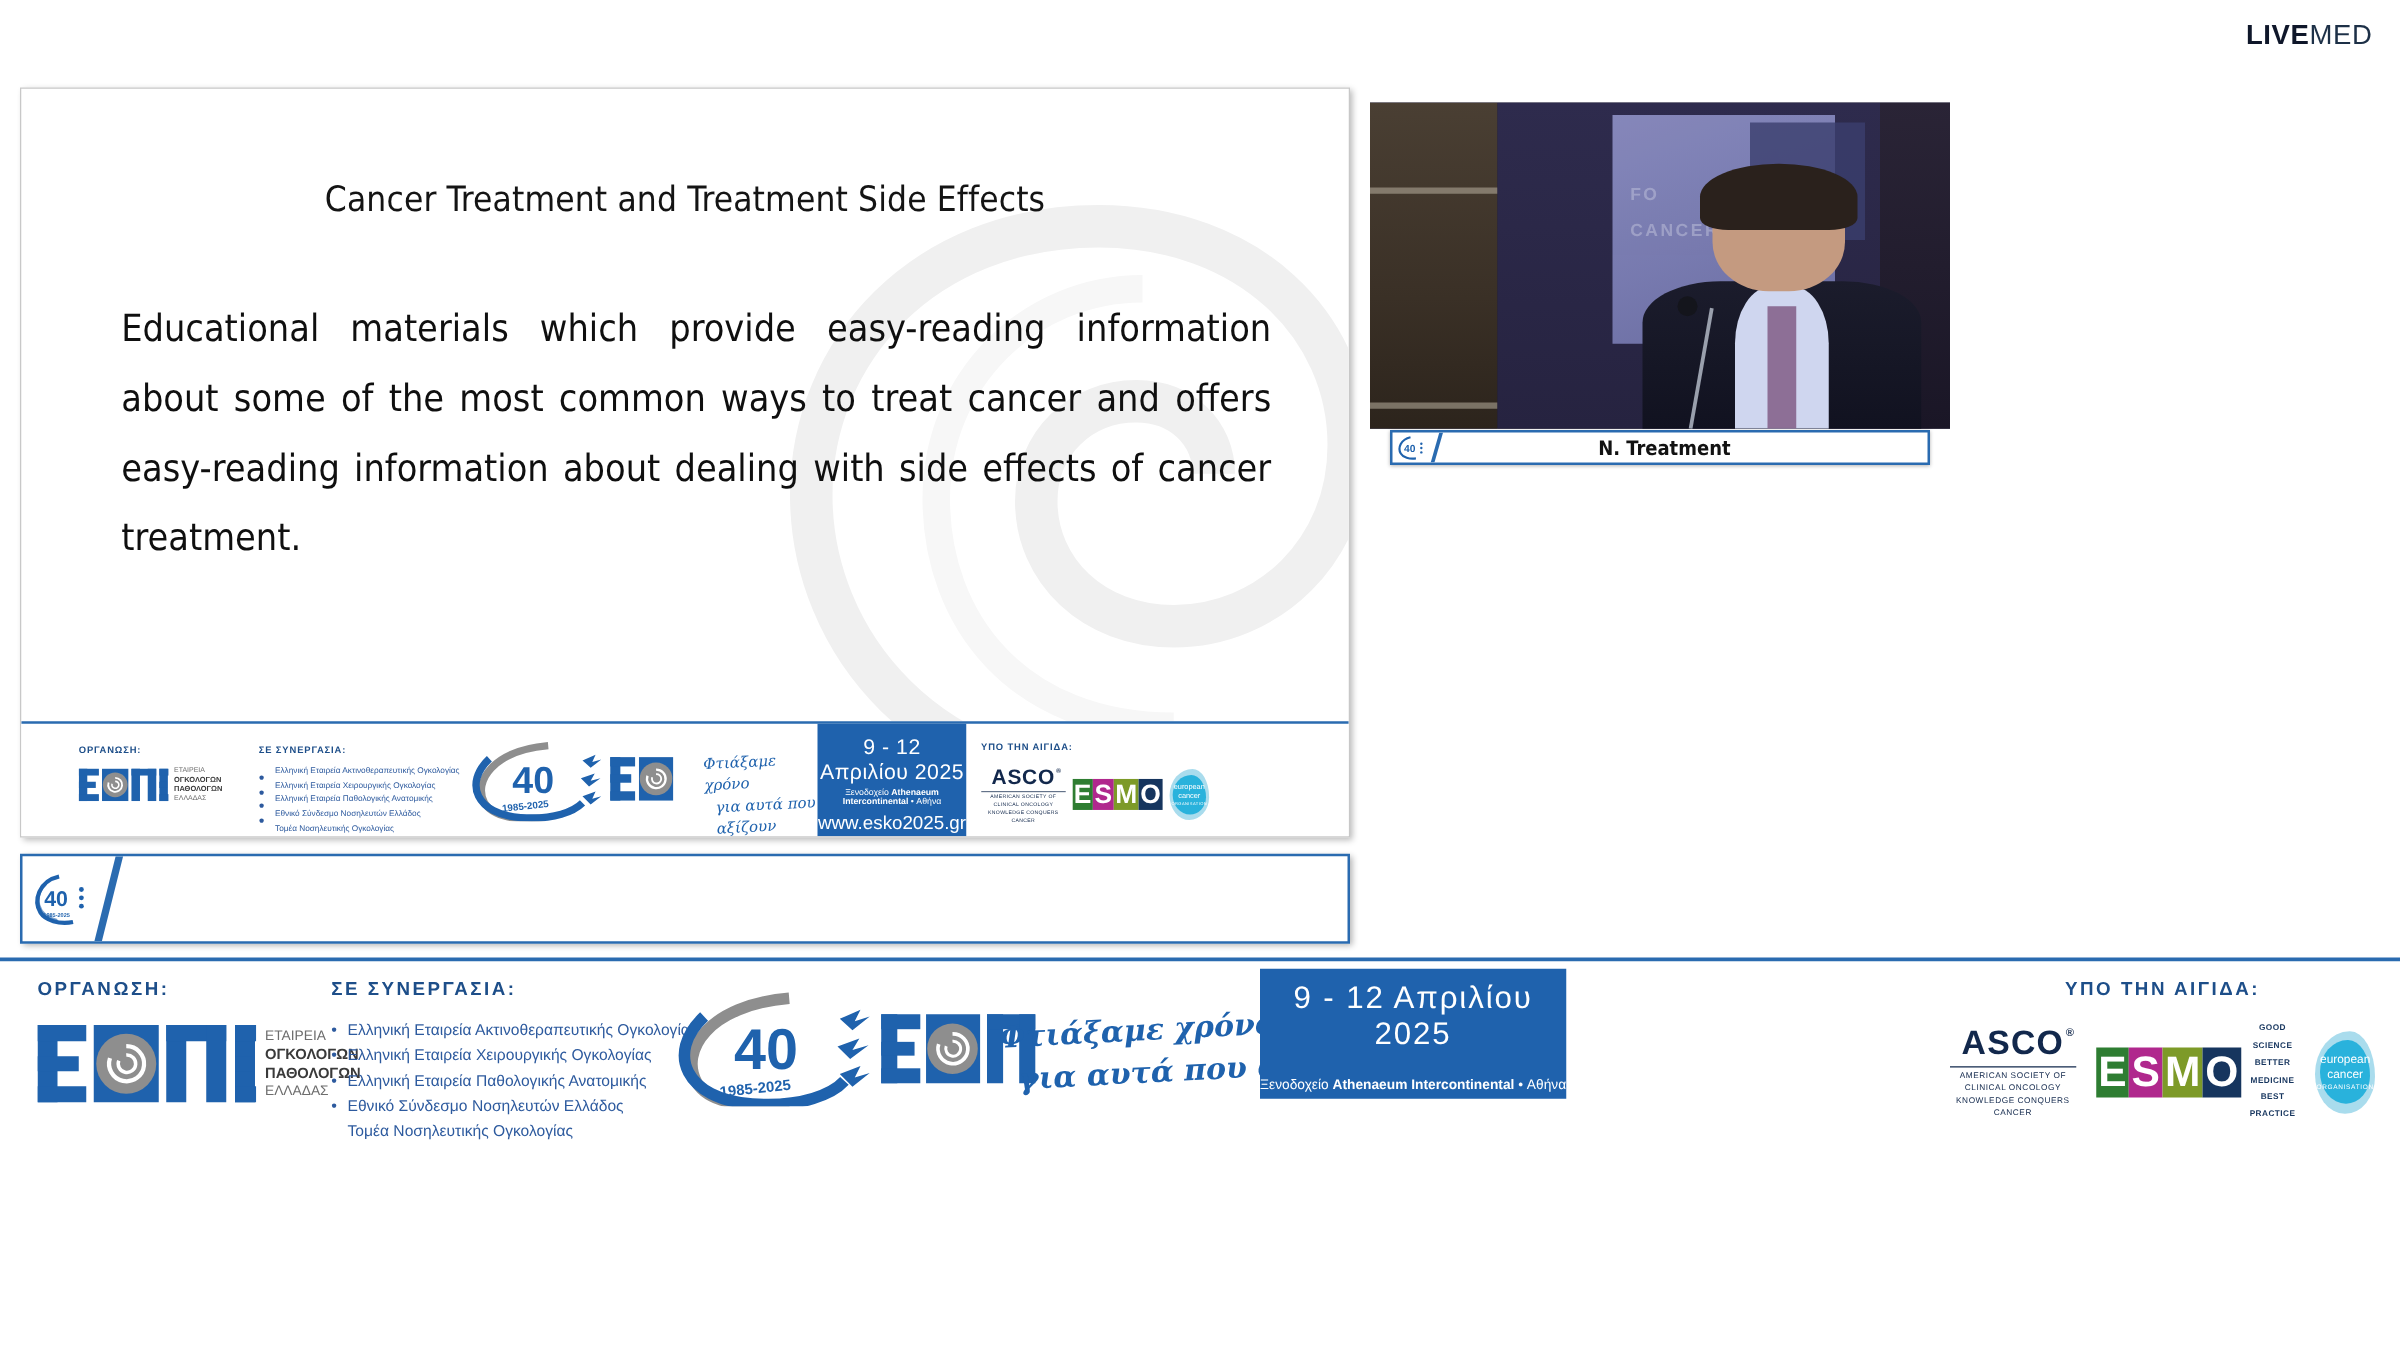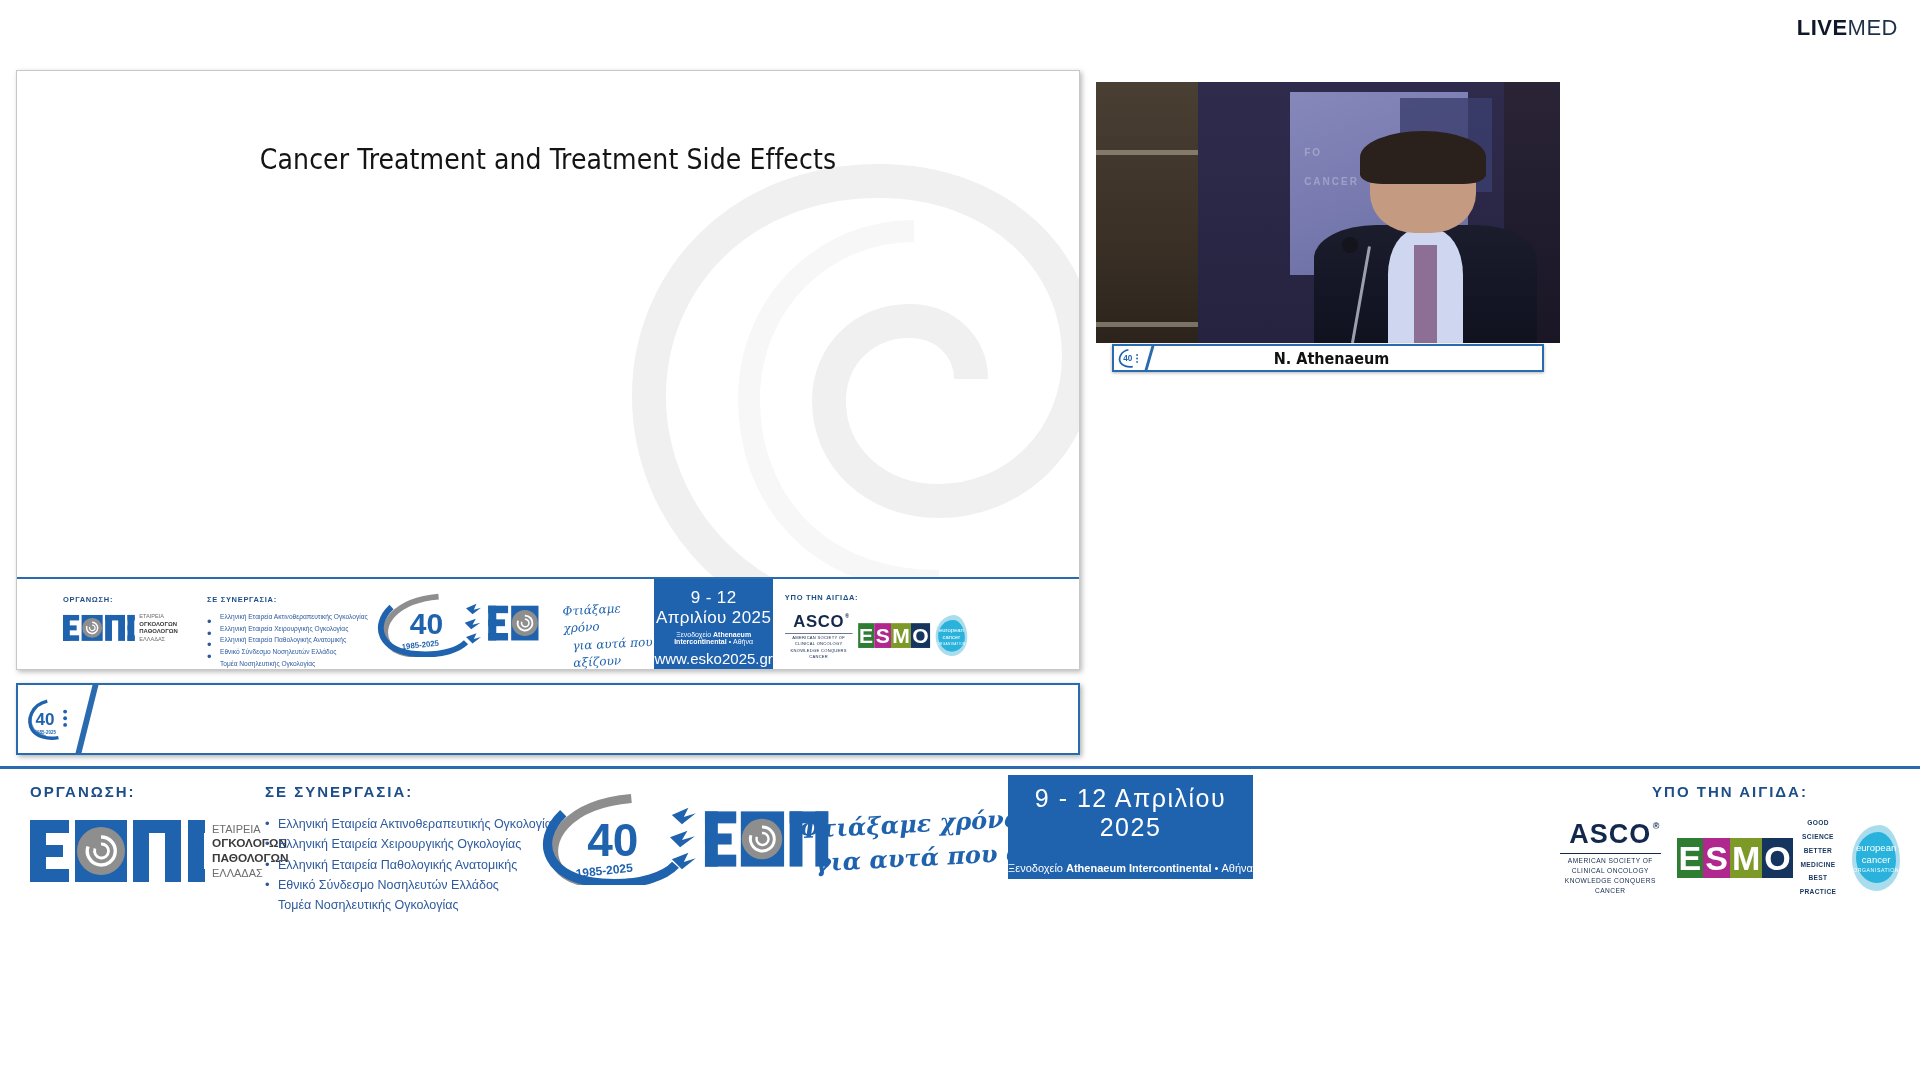--- a/index.html
+++ b/index.html
@@ -68,21 +68,21 @@
   .v-wallL .strip{ position:absolute; left:0; width:100%; height:5px;
     background:#b9b0a0; opacity:.55; }
   .v-wallR{ position:absolute; right:0; top:0; width:12%; height:100%;
     background:linear-gradient(180deg,#2a2436,#1a1626); }
   .v-back{ position:absolute; left:22%; top:0; width:66%; height:100%;
     background:linear-gradient(180deg,#2e2b4d,#262340); }
   .v-board{ position:absolute; left:30%; top:4%; width:58%; height:70%;
     background:linear-gradient(160deg,#8e90c4,#7e81b8 55%,#6f72a8);
     opacity:.92; }
   .v-board .bt{ position:absolute; color:#c9cbe6; opacity:.55;
-    font-size:10px; letter-spacing:2px; font-weight:bold; }
+    font-size:14px; letter-spacing:2px; font-weight:bold; }
   .v-boardDark{ position:absolute; right:4%; top:6%; width:30%; height:36%;
     background:#3b3e6e; opacity:.8; }
   .v-person{ position:absolute; left:46%; top:22%; width:50%; height:78%; }
   .v-head{ position:absolute; left:26%; top:0; width:46%; height:46%;
     background:#c49a80; border-radius:46% 46% 42% 42%; }
   .v-hair{ position:absolute; left:22%; top:-4%; width:54%; height:26%;
     background:#2a211c; border-radius:50% 50% 18% 18%; }
   .v-beard{ position:absolute; left:30%; top:28%; width:38%; height:20%;
     background:#6a4a36; opacity:.55; border-radius:0 0 50% 50%; }
   .v-suit{ position:absolute; left:2%; top:42%; width:96%; height:58%;
@@ -205,20 +205,23 @@
     <g fill="none" stroke="#f0f0f0" stroke-width="34">
       <path d="M310 520 C130 520 40 400 40 285 C40 170 130 70 270 70 C390 70 470 150 470 245 C470 330 405 390 330 390 C265 390 220 345 220 290 C220 243 256 210 300 210 C337 210 362 236 362 268"></path>
     </g>
     <g fill="none" stroke="#f7f7f7" stroke-width="22">
       <path d="M330 470 C205 470 140 385 140 288 C140 192 215 120 305 120"></path>
     </g>
   </svg>
 
   <div class="slide-title">Cancer Treatment and Treatment Side Effects</div>
 
+  <div class="slide-body">
+    <span>Educational materials which provide easy-reading information about some of the most common ways to treat cancer and offers easy-reading information about dealing with side effects of cancer treatment.</span>
+  </div>
 
   <div class="slide-foot">
 
     <div class="sf-col" style="width:180px;padding:16px 0 0 46px;">
       <div class="sf-head">ΟΡΓΑΝΩΣΗ:</div>
       <div class="eope" style="margin-top:9px;transform:scale(.62);transform-origin:left top;">
         <div class="eope-mark">
           <svg width="116" height="42" viewBox="0 0 116 42">
             <rect x="0" y="0" width="11" height="42" fill="#1f62ad"></rect>
             <rect x="0" y="0" width="26" height="9" fill="#1f62ad"></rect>
@@ -365,21 +368,21 @@
       <path d="M24 4 C6 8 0 24 6 34 C10 41 22 45 34 43" fill="none" stroke="#1f62ad" stroke-width="4"></path>
       <text x="12" y="31" font-family="Liberation Sans, sans-serif" font-size="19" font-weight="bold" fill="#1f62ad">40</text>
       <g fill="#1f62ad">
           <circle cx="44" cy="16" r="2.2"></circle>
           <circle cx="44" cy="24" r="2.2"></circle>
           <circle cx="44" cy="32" r="2.2"></circle>
         </g>
     </svg>
   </div>
   <div class="np-slash"></div>
-  <div class="np-name">N. Athenaeum</div>
+  <div class="np-name">N. Treatment</div>
 </div>
 
 <div class="session">
   <div class="ss-logo">
     <svg width="52" height="46" viewBox="0 0 70 60">
       <path d="M30 6 C8 11 2 32 10 45 C15 53 30 58 45 55" fill="none" stroke="#1f62ad" stroke-width="4.5"></path>
       <path d="M16 14 C2 28 6 48 28 53" fill="none" stroke="#1f62ad" stroke-width="2.5" opacity=".6"></path>
       <text x="14" y="38" font-family="Liberation Sans, sans-serif" font-size="23" font-weight="bold" fill="#1f62ad">40</text>
       <text x="13" y="50" font-family="Liberation Sans, sans-serif" font-size="6" font-weight="bold" fill="#1f62ad">1985-2025</text>
       <g fill="#1f62ad">

